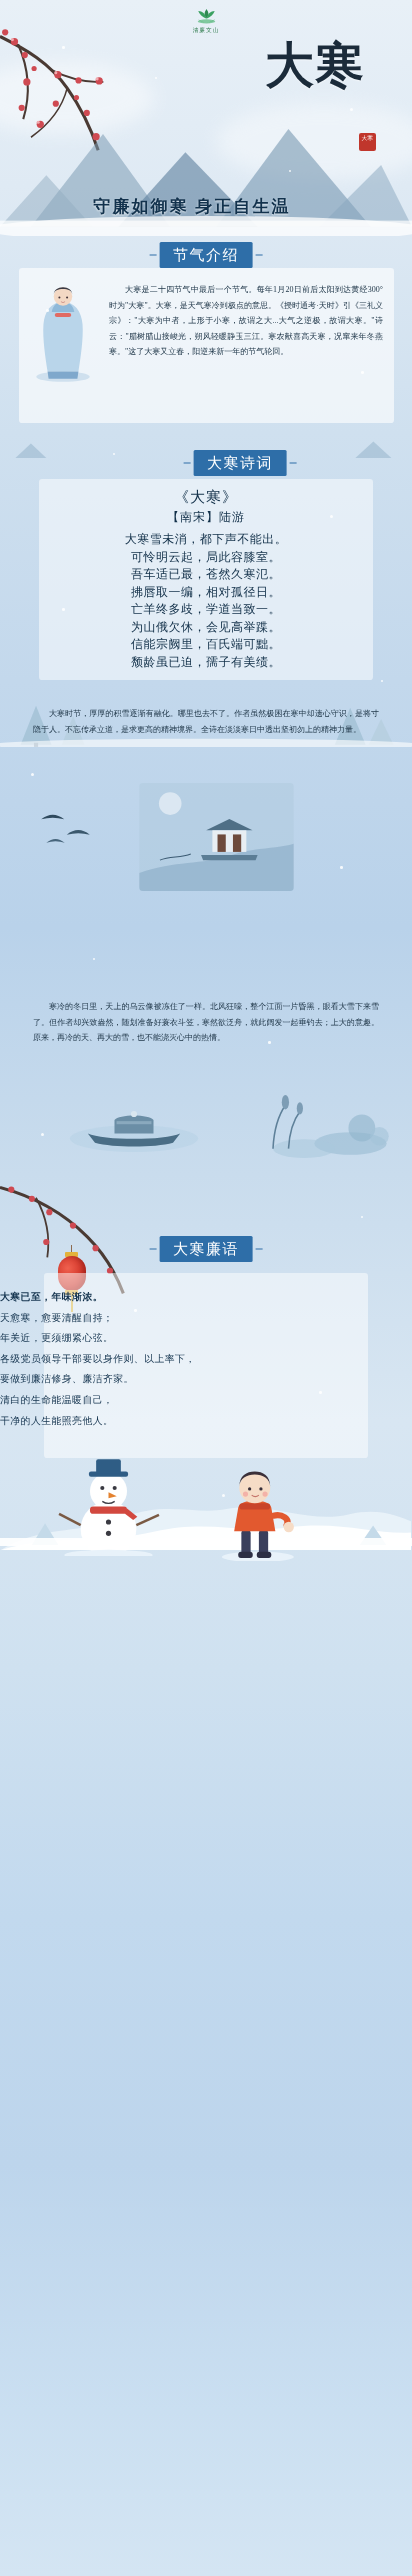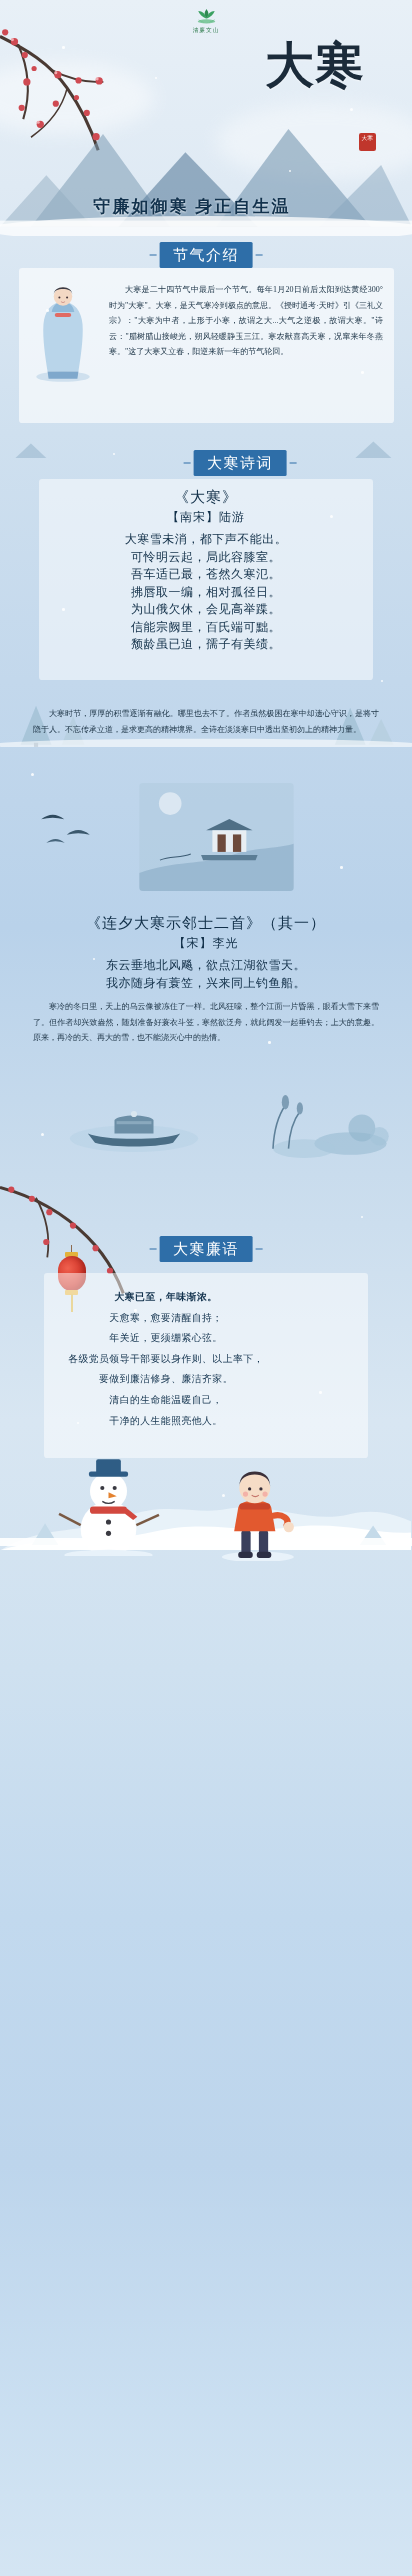--- a/index.html
+++ b/index.html
@@ -115,21 +115,21 @@
     position: absolute; width: 412px; left: 0; text-align: center;
     font-family: "Liberation Serif", serif;
     color: #123049;
   }
   .poem .ptitle { font-size: 15px; font-weight: normal; letter-spacing: 1px; margin-bottom: 2.1px; }
   .poem .pauthor { font-size: 12px; letter-spacing: 1px; margin-bottom: 5.2px; }
   .poem .pline { font-size: 12px; line-height: 17.5px; letter-spacing: 0.5px; }
 
   
   .proverb {
-    position: absolute; width: 332px; left: 0; text-align: center;
+    position: absolute; width: 332px; left: 0; text-align: left;
     font-family: "Liberation Serif", serif;
     color: #12324d;
     font-size: 9.8px; line-height: 20.6px; letter-spacing: 0.5px;
   }
   .proverb .em { font-weight: bold; }
 
   
   .frame { position: absolute; overflow: hidden; }
 
   
@@ -248,20 +248,21 @@
 
   <div class="card" style="left:39px;top:479px;width:334px;height:201px;background:rgba(255,255,255,.5);"></div>
 
   <div class="poem" style="top:488px;">
     <div class="ptitle">《大寒》</div>
     <div class="pauthor">【南宋】陆游</div>
     <div class="pline">大寒雪未消，都下声不能出。</div>
     <div class="pline">可怜明云起，局此容膝室。</div>
     <div class="pline">吾车适已最，苍然久寒氾。</div>
     <div class="pline">拂唇取一编，相对孤径日。</div>
+    <div class="pline">亡羊终多歧，学道当致一。</div>
     <div class="pline">为山俄欠休，会见高举蹀。</div>
     <div class="pline">信能宗阙里，百氏端可黜。</div>
     <div class="pline">颓龄虽已迫，孺子有美绩。</div>
   </div>
 
   <svg style="position:absolute;left:0;top:685px;" width="412" height="62" viewBox="0 0 800 120">
     <path d="M40 116 L70 40 L100 116 Z" fill="#9dbdd2" opacity=".7"></path>
     <rect x="66" y="112" width="8" height="8" fill="#7d99ae"></rect>
     <path d="M120 116 L142 60 L164 116 Z" fill="#b3cddd" opacity=".7"></path>
     <path d="M650 116 L680 44 L710 116 Z" fill="#9dbdd2" opacity=".7"></path>
@@ -288,26 +289,20 @@
       <circle cx="60" cy="40" r="22" fill="#ffffff" opacity=".5"></circle>
     </svg>
   </div>
 
   <svg style="position:absolute;left:36px;top:804px;" width="82" height="46" viewBox="0 0 160 90">
     <path d="M10 30 C25 18 40 18 55 30 C40 26 25 26 10 30 Z" fill="#2f4a5e"></path>
     <path d="M60 60 C75 48 90 48 105 60 C90 56 75 56 60 60 Z" fill="#3b586d"></path>
     <path d="M20 76 C32 66 44 66 56 76 C44 72 32 72 20 76 Z" fill="#47657c"></path>
   </svg>
 
-  <div class="poem" style="top:914px;">
-    <div class="ptitle">《连夕大寒示邻士二首》（其一）</div>
-    <div class="pauthor">【宋】李光</div>
-    <div class="pline">东云垂地北风飚，欲点江湖欲雪天。</div>
-    <div class="pline">我亦随身有蓑笠，兴来同上钓鱼船。</div>
-  </div>
 
   <div class="body-text" style="left:33px;top:999px;width:346px;">寒冷的冬日里，天上的乌云像被冻住了一样。北风狂嚎，整个江面一片昏黑，眼看大雪下来雪了。但作者却兴致盎然，随划准备好蓑衣斗笠，寒然欲泛舟，就此阔发一起垂钓去；上大的意趣。原来，再冷的天、再大的雪，也不能浇灭心中的热情。</div>
 
   <svg style="position:absolute;left:67px;top:1077px;" width="134" height="77" viewBox="0 0 260 150">
     <ellipse cx="130" cy="120" rx="125" ry="26" fill="#b7d2e6" opacity=".6"></ellipse>
     <path d="M40 110 C70 124 190 124 220 110 L206 128 C170 138 90 138 54 128 Z" fill="#4a6e86"></path>
     <path d="M92 84 C100 72 160 72 168 84 L168 110 L92 110 Z" fill="#6b8ea6"></path>
     <rect x="96" y="86" width="68" height="6" fill="#8aa9be"></rect>
     <circle cx="130" cy="72" r="6" fill="#d9e6ef"></circle>
   </svg>

